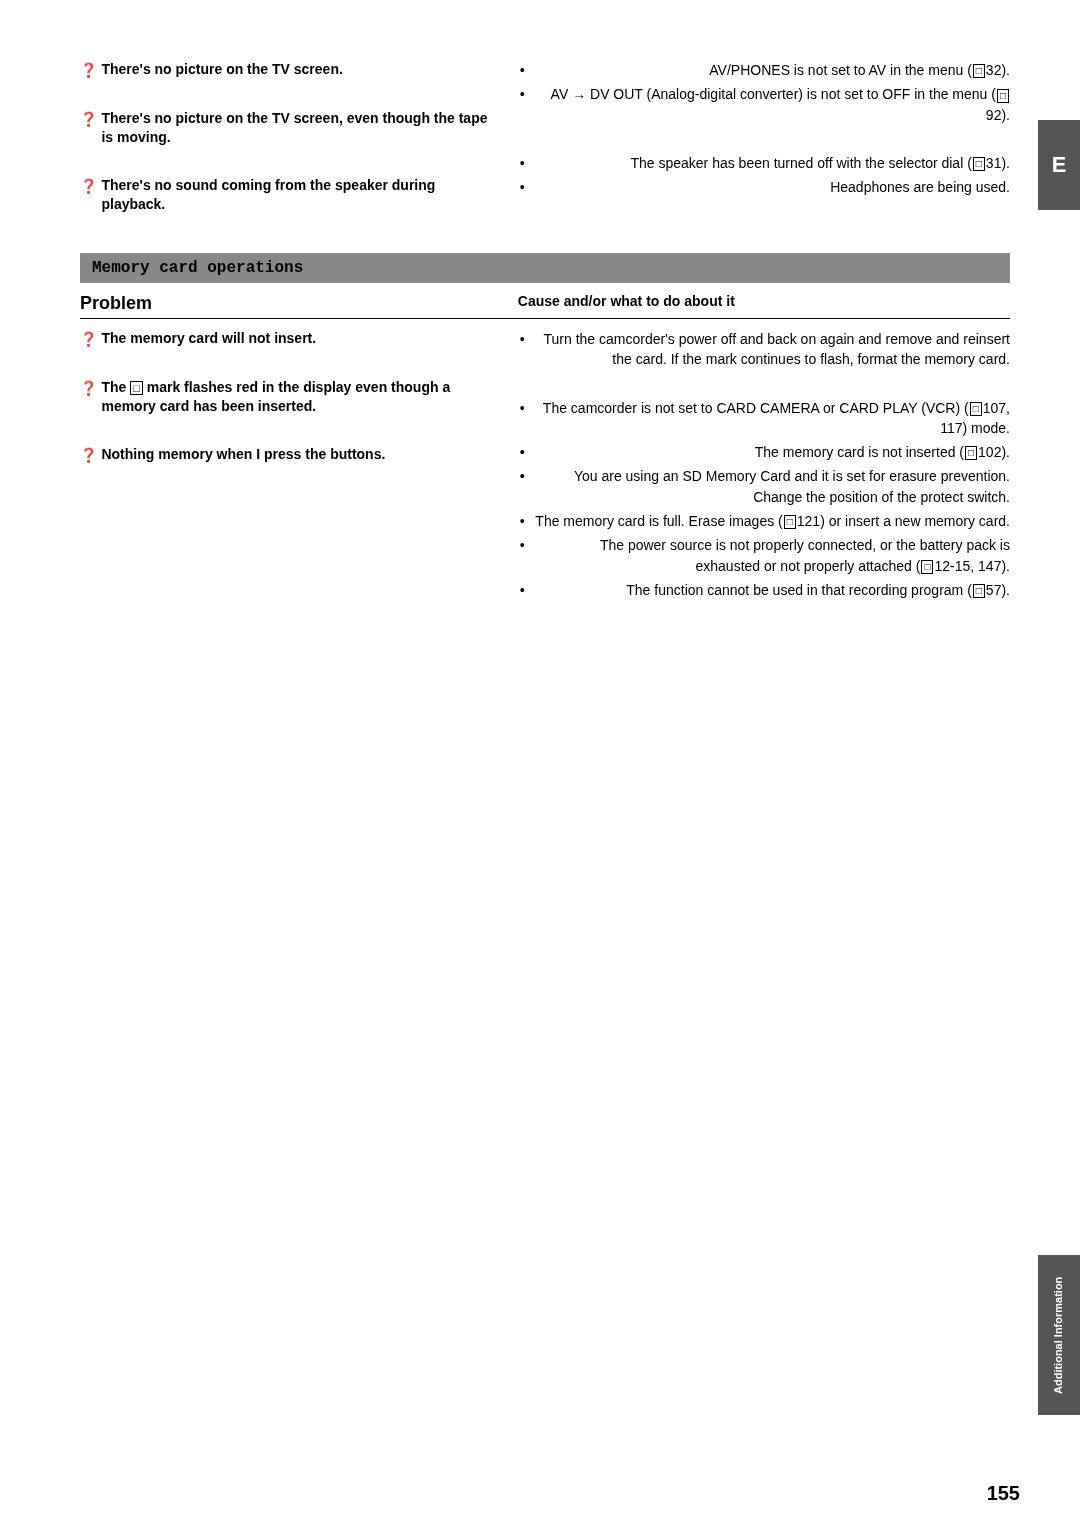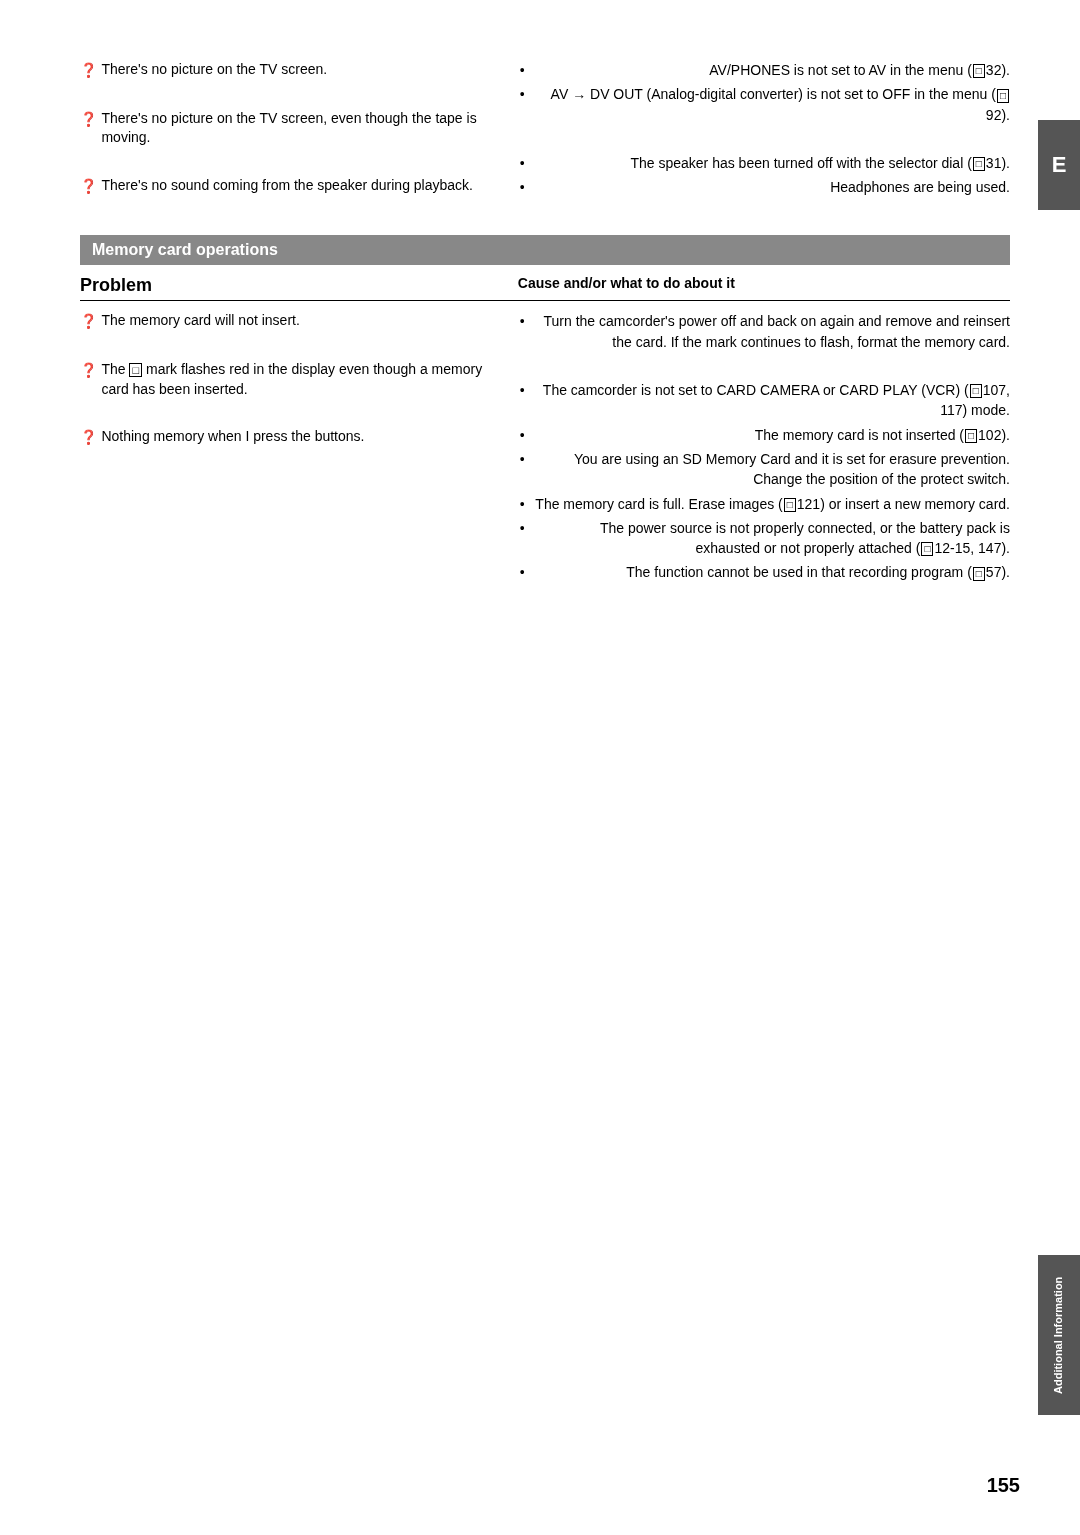--- a/index.html
+++ b/index.html
@@ -49,21 +49,21 @@
       font-weight: bold;
       writing-mode: vertical-rl;
       text-orientation: mixed;
       transform: rotate(180deg);
       text-align: center;
       line-height: 1.2;
     }
     
     .page-number {
       position: absolute;
-      bottom: 38px;
+      bottom: 30px;
       right: 60px;
       font-size: 20px;
       font-weight: bold;
     }
 
     
     .content {
       width: 100%;
     }
 
@@ -94,21 +94,21 @@
       display: flex;
       gap: 4px;
     }
     .problem-icon {
       font-size: 14px;
       font-weight: bold;
       flex-shrink: 0;
       margin-top: 1px;
     }
     .problem-text {
-      font-weight: normal;
+      font-weight: bold;
     }
 
     
     .cause-group {
       margin-bottom: 28px;
     }
     .cause-list {
       list-style: none;
       padding: 0;
     }
@@ -123,26 +123,27 @@
     .cause-list li::before {
       content: "•";
       position: absolute;
       left: 2px;
       top: 0;
     }
 
     
     .section-header {
       background: #888;
-      color: #ffffff;
+      color: #000000;
       font-weight: bold;
       font-size: 16px;
       padding: 6px 12px;
       margin-bottom: 10px;
       margin-top: 10px;
+      font-family: Liberation Mono, monospace;
     }
 
     
     .col-headers {
       display: flex;
       border-bottom: 1px solid #000;
       margin-bottom: 10px;
       padding-bottom: 4px;
     }
     .col-header-left {

